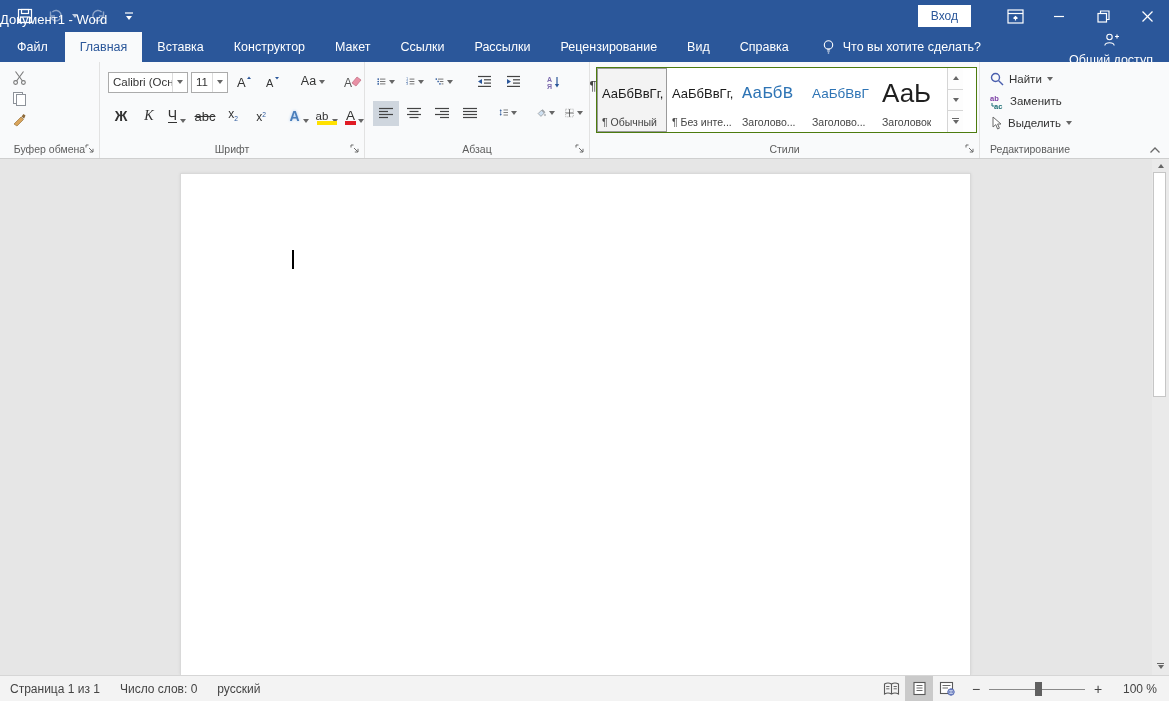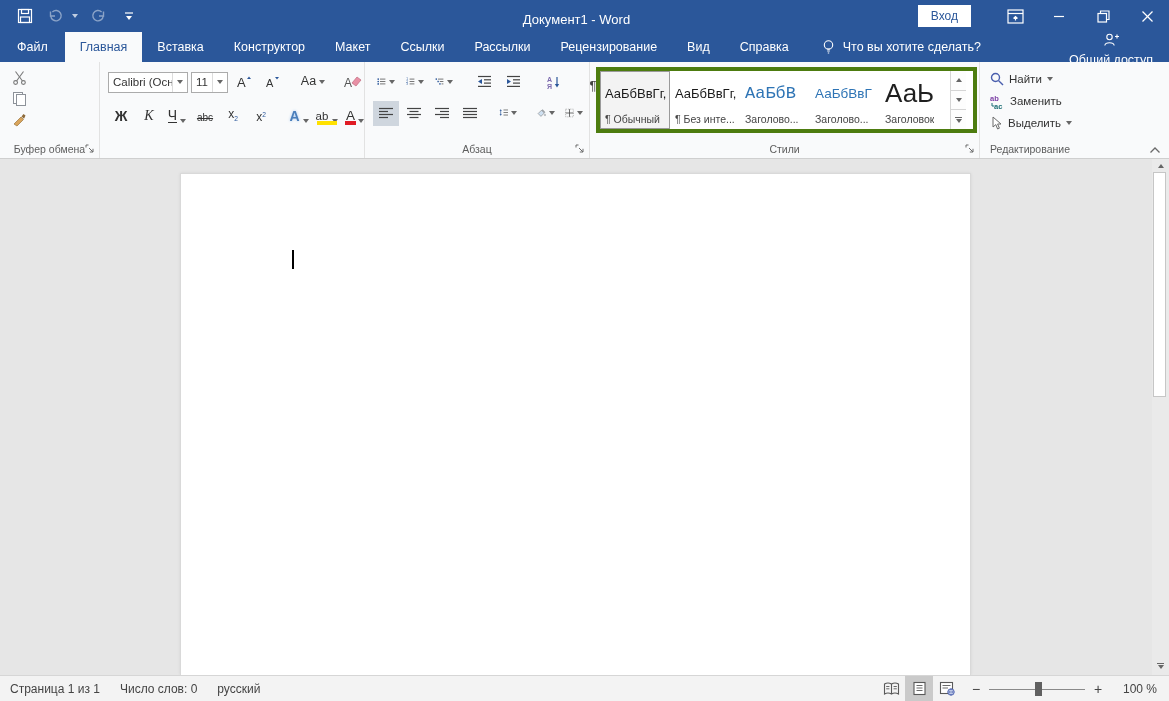--- a/index.html
+++ b/index.html
@@ -6,21 +6,21 @@
   body{width:1169px;height:701px;overflow:hidden;font-family:"Liberation Sans","DejaVu Sans",sans-serif;
        -webkit-font-smoothing:antialiased;background:#e6e6e6;}
   .app{width:1169px;height:701px;display:flex;flex-direction:column;}
 
   
   .titlebar{height:32px;background:#2b579a;color:#fff;display:flex;align-items:center;position:relative;flex:0 0 auto;}
   .qat{display:flex;align-items:center;margin-left:12px;gap:4px;}
   .qat-btn{display:flex;align-items:center;justify-content:center;width:26px;height:26px;}
   .qat-btn.dim{opacity:.45;}
   .qat-caret{display:flex;align-items:center;width:10px;height:26px;opacity:.7;}
-  .tb-title{position:absolute;left:0;right:16px;text-align:center;font-size:13px;pointer-events:none;margin-top:7px;}
+  .tb-title{position:absolute;left:0;right:16px;font-size:13px;pointer-events:none;margin-top:7px;}
   .tb-right{margin-left:auto;display:flex;align-items:center;height:100%;z-index:2;}
   .signin{background:#fff;color:#2b579a;border:none;font-size:12px;padding:4px 13px;margin-right:22px;
           font-family:inherit;cursor:default;}
   .win-btn{width:44px;height:32px;display:flex;align-items:center;justify-content:center;}
   .tri-down{width:0;height:0;border-left:3px solid transparent;border-right:3px solid transparent;border-top:4px solid #666;}
   .tri-down.white{border-top-color:#fff;}
 
   
   .tabbar{height:30px;background:#2b579a;display:flex;align-items:stretch;color:#fff;font-size:12.5px;flex:0 0 auto;}
   .tab{display:flex;align-items:center;padding:0 15px;cursor:default;}
@@ -48,21 +48,21 @@
          font-size:11.5px;color:#333;}
   .combo .ctext{padding:0 4px;white-space:nowrap;overflow:hidden;flex:1;}
   .combo .cbtn{width:14px;height:100%;display:flex;align-items:center;justify-content:center;border-left:1px solid #dcdcdc;}
   .letter{font-size:14px;color:#333;}
   .under{border-bottom:1.5px solid #333;padding-bottom:0;}
   .cbar{position:absolute;left:3px;right:3px;bottom:1px;height:4px;}
   .subsup{font-size:12px;color:#333;}
   .subsup small{font-size:8px;color:#2b579a;}
 
   
-  .gallery{display:flex;background:#fff;border:4px solid #4d7c0f;margin:5px 2px 8px 6px;height:72px;box-sizing:border-box;}
+  .gallery{display:flex;background:#fff;border:1px solid #4d7c0f;margin:5px 2px 8px 6px;height:72px;box-sizing:border-box;}
   .stylecard{width:70px;display:flex;flex-direction:column;justify-content:flex-end;align-items:flex-start;
              padding:3px 4px;border:1px solid transparent;box-sizing:border-box;}
   .stylecard.sel{border-color:#9a9a9a;background:#f3f3f3;}
   .sprev{flex:1;display:flex;align-items:center;white-space:nowrap;overflow:hidden;color:#1a1a1a;}
   .sname{font-size:10.5px;color:#444;white-space:nowrap;overflow:hidden;max-width:62px;}
   .gscroll{width:15px;display:flex;flex-direction:column;border-left:1px solid #d5d5d5;}
   .gsbtn{flex:1;display:flex;align-items:center;justify-content:center;border-bottom:1px solid #d5d5d5;background:#fdfdfd;flex-direction:column;gap:1px;}
   .gsbtn:last-child{border-bottom:none;}
   .tri-up-s{width:0;height:0;border-left:3px solid transparent;border-right:3px solid transparent;border-bottom:4px solid #666;}
   .morebar{width:7px;height:1px;background:#666;}
@@ -301,21 +301,21 @@
               <span class="letter" style="font-weight:bold;">Ж</span>
             </div>
           <div class="rbtn">
               <span class="letter" style="font-style:italic;font-family:'Liberation Serif',serif;">К</span>
             </div>
           <div class="rbtn">
               <span class="letter under">Ч</span>
               <span class="dd tri-down"></span>
             </div>
           <div class="rbtn">
-              <span style="font-size:10px;text-decoration:line-through;color:#333;">abc</span>
+              <span style="font-size:13px;text-decoration:line-through;color:#333;">abc</span>
             </div>
           <div class="rbtn">
               <span class="subsup"><span>x</span><small><sub>2</sub></small></span>
             </div>
           <div class="rbtn">
               <span class="subsup"><span>x</span><small><sup>2</sup></small></span>
             </div>
           <span class="vsep"></span>
           <div class="rbtn">
             <span style="font-size:14px;color:#4a7ebb;text-shadow:0 0 3px #a8c8ef;font-weight:bold;">А</span>
@@ -328,20 +328,30 @@
               </svg>
             <span class="cbar" style="background:#ffe100;"></span>
             <span class="dd tri-down"></span>
           </div>
           <div class="rbtn">
             <span style="font-size:13.5px;color:#333;">А</span>
             <span class="cbar" style="background:#e01b24;right:12px;"></span>
             <span class="dd tri-down"></span>
           </div>
         </div>
+      </div>
+      <div class="glabel">
+        <span>Шрифт</span>
+        <span class="launcher">
+          <svg width="10" height="10" viewBox="0 0 10 10">
+              <g fill="none" stroke="#6a6a6a" stroke-width="1">
+            <path d="M1 3.5 V1 h2.5 M4 4 l4 4 M8 4.8 V8 H4.8"></path>
+              </g>
+            </svg>
+        </span>
       </div>
     </div>
 
     <div class="group" style="width:225px;">
       <div class="gbody col2" style="padding-top:7px;">
         <div class="rrow" style="gap:3px;">
           <div class="rbtn iconic">
             <svg width="15" height="13" viewBox="0 0 15 13">
                 <g stroke="#444" stroke-width="1.2">
               <line x1="5" y1="2.5" x2="14" y2="2.5"></line>

